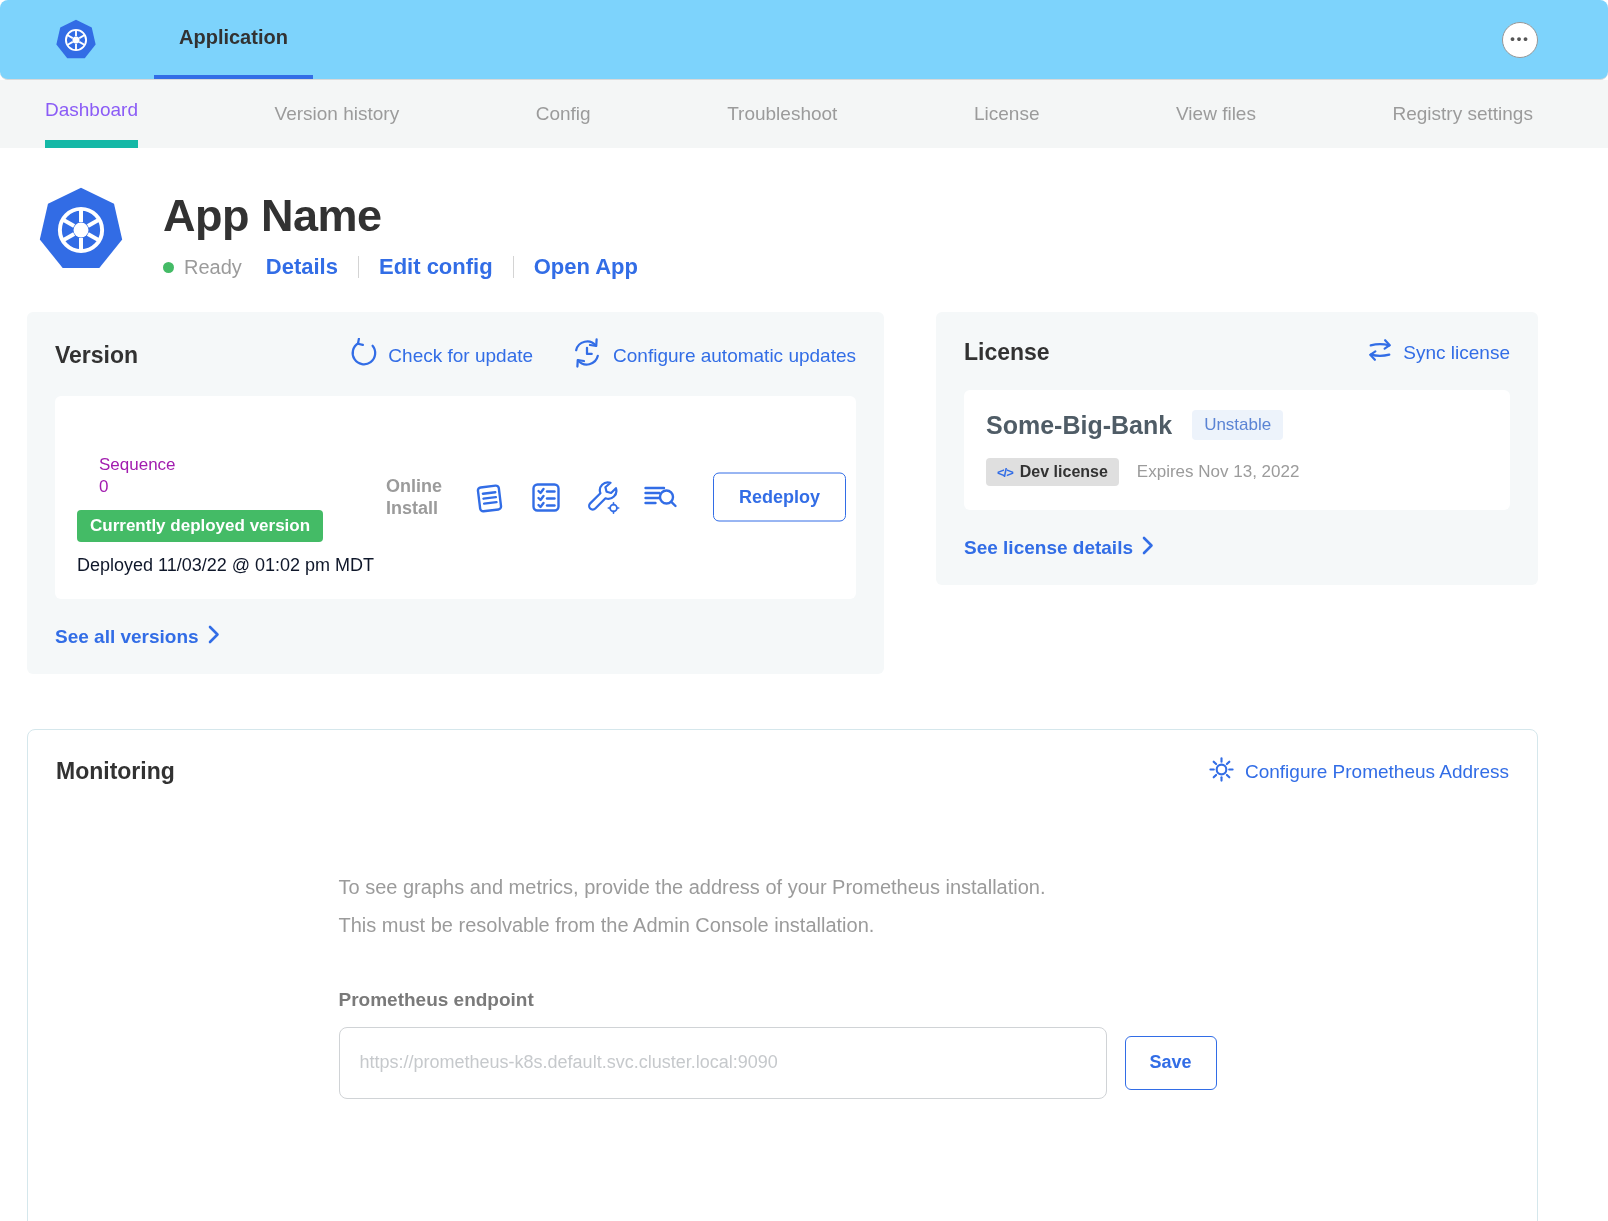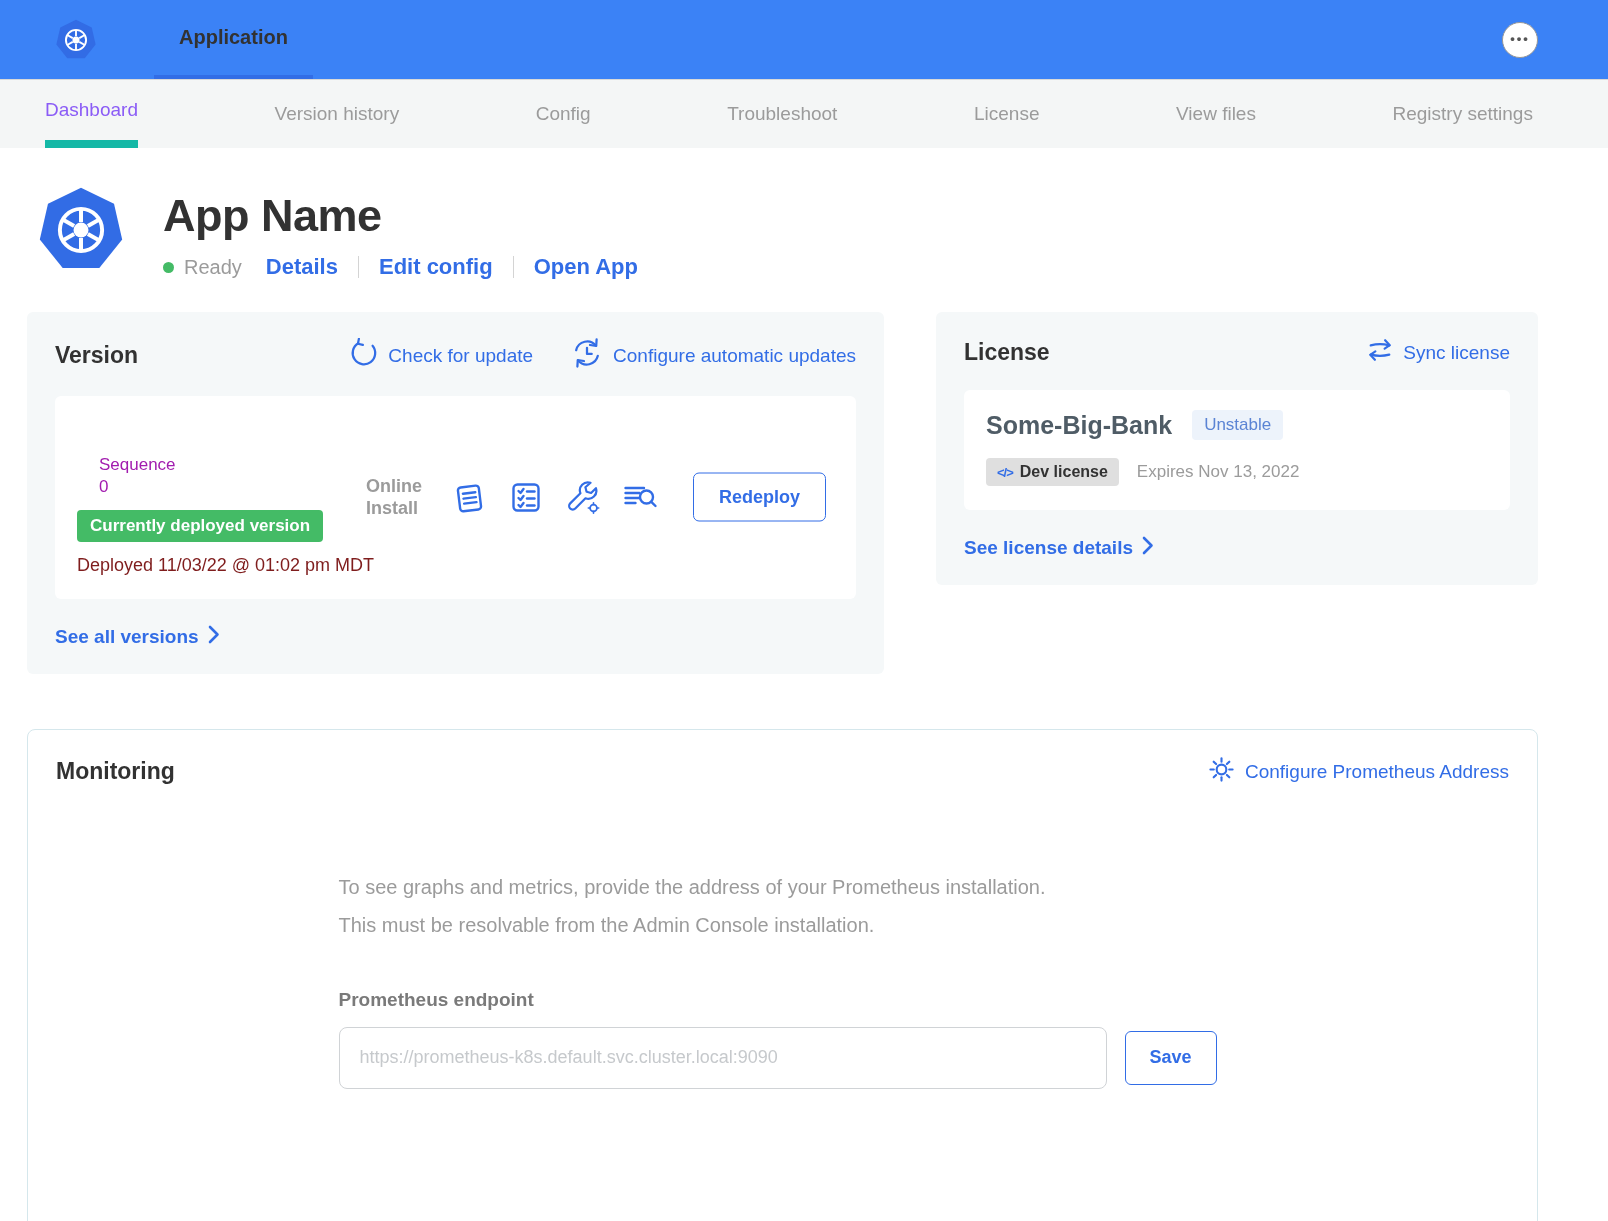--- a/index.html
+++ b/index.html
@@ -14,21 +14,22 @@
   a { text-decoration: none; cursor: pointer; }
   button { font-family: inherit; cursor: pointer; }
 
   
   .topbar {
     height: 80px;
     display: flex;
     align-items: stretch;
     padding-left: 55px;
     border-bottom: 1px solid #d9d9d9;
-    background: #3b82f6;
+    background: #7dd3fc;
+    border-radius: 8px;
   }
   .k8s-logo { align-self: center; width: 42px; height: 42px; }
   .app-tab {
     margin-left: 57px;
     display: flex; align-items: center;
     padding: 0 25px;
     font-size: 20px; font-weight: 700; color: #323232;
     border-bottom: 4px solid #326de6;
   }
   .topbar-spacer { flex: 1; }
@@ -88,24 +89,24 @@
   .vhead-row { display: flex; }
   .version-headline { width: 220px; font-size: 40px; font-weight: 700; line-height: 1.2; letter-spacing: -0.5px; color: #323232; }
   .sequence { margin-left: 22px; margin-top: 42px; font-size: 17px; color: #a21caf; line-height: 1.3; }
   .sequence span { display: block; }
   .deployed-badge {
     display: inline-block; margin-top: 12px;
     background: #44bb66; color: #fff;
     font-size: 17px; font-weight: 700;
     padding: 6px 13px; border-radius: 4px;
   }
-  .deployed-at { margin: 12px 0 4px; width: 320px; font-size: 18px; color: #7f1d1d; line-height: 1.25; }
+  .deployed-at { margin: 12px 0 4px; width: 320px; font-size: 18px; color: #0f172a; line-height: 1.25; }
 
   .version-actions {
-    position: absolute; right: 30px; top: 50%; transform: translateY(-50%);
+    position: absolute; right: 10px; top: 50%; transform: translateY(-50%);
     display: flex; align-items: center; gap: 21px;
   }
   .install-type { width: 64px; font-size: 18px; font-weight: 700; color: #9b9b9b; line-height: 1.2; }
   .icon-btn { background: none; border: none; padding: 0; width: 36px; height: 36px; }
   .redeploy-btn {
     margin-left: 14px;
     background: #fff; border: 1.5px solid #326de6; border-radius: 6px;
     color: #326de6; font-weight: 700; font-size: 18px;
     padding: 13px 25px;
   }
@@ -131,21 +132,21 @@
     border: 1px solid #d5e7ec; border-radius: 8px;
     background: #fff;
     padding: 26px 28px;
     height: 520px;
   }
   .mon-body { max-width: 888px; margin: 88px auto 0; }
   .mon-desc { margin: 0 0 15px; font-size: 20px; color: #9b9b9b; }
   .endpoint-label { display: block; margin-top: 52px; font-size: 19px; font-weight: 700; color: #7a7a7a; }
   .endpoint-row { margin-top: 16px; display: flex; align-items: center; gap: 18px; }
   .endpoint-input {
-    width: 768px; height: 62px;
+    width: 768px; height: 72px;
     border: 1px solid #d0d3d6; border-radius: 8px;
     padding: 0 20px; font-size: 18px; font-family: inherit; color: #4a4a4a;
     background: #fff;
   }
   .endpoint-input::placeholder { color: #c6c9cc; }
   .save-btn {
     width: 92px; height: 54px;
     background: #fff; border: 1.5px solid #326de6; border-radius: 6px;
     color: #326de6; font-weight: 700; font-size: 18px;
   }

